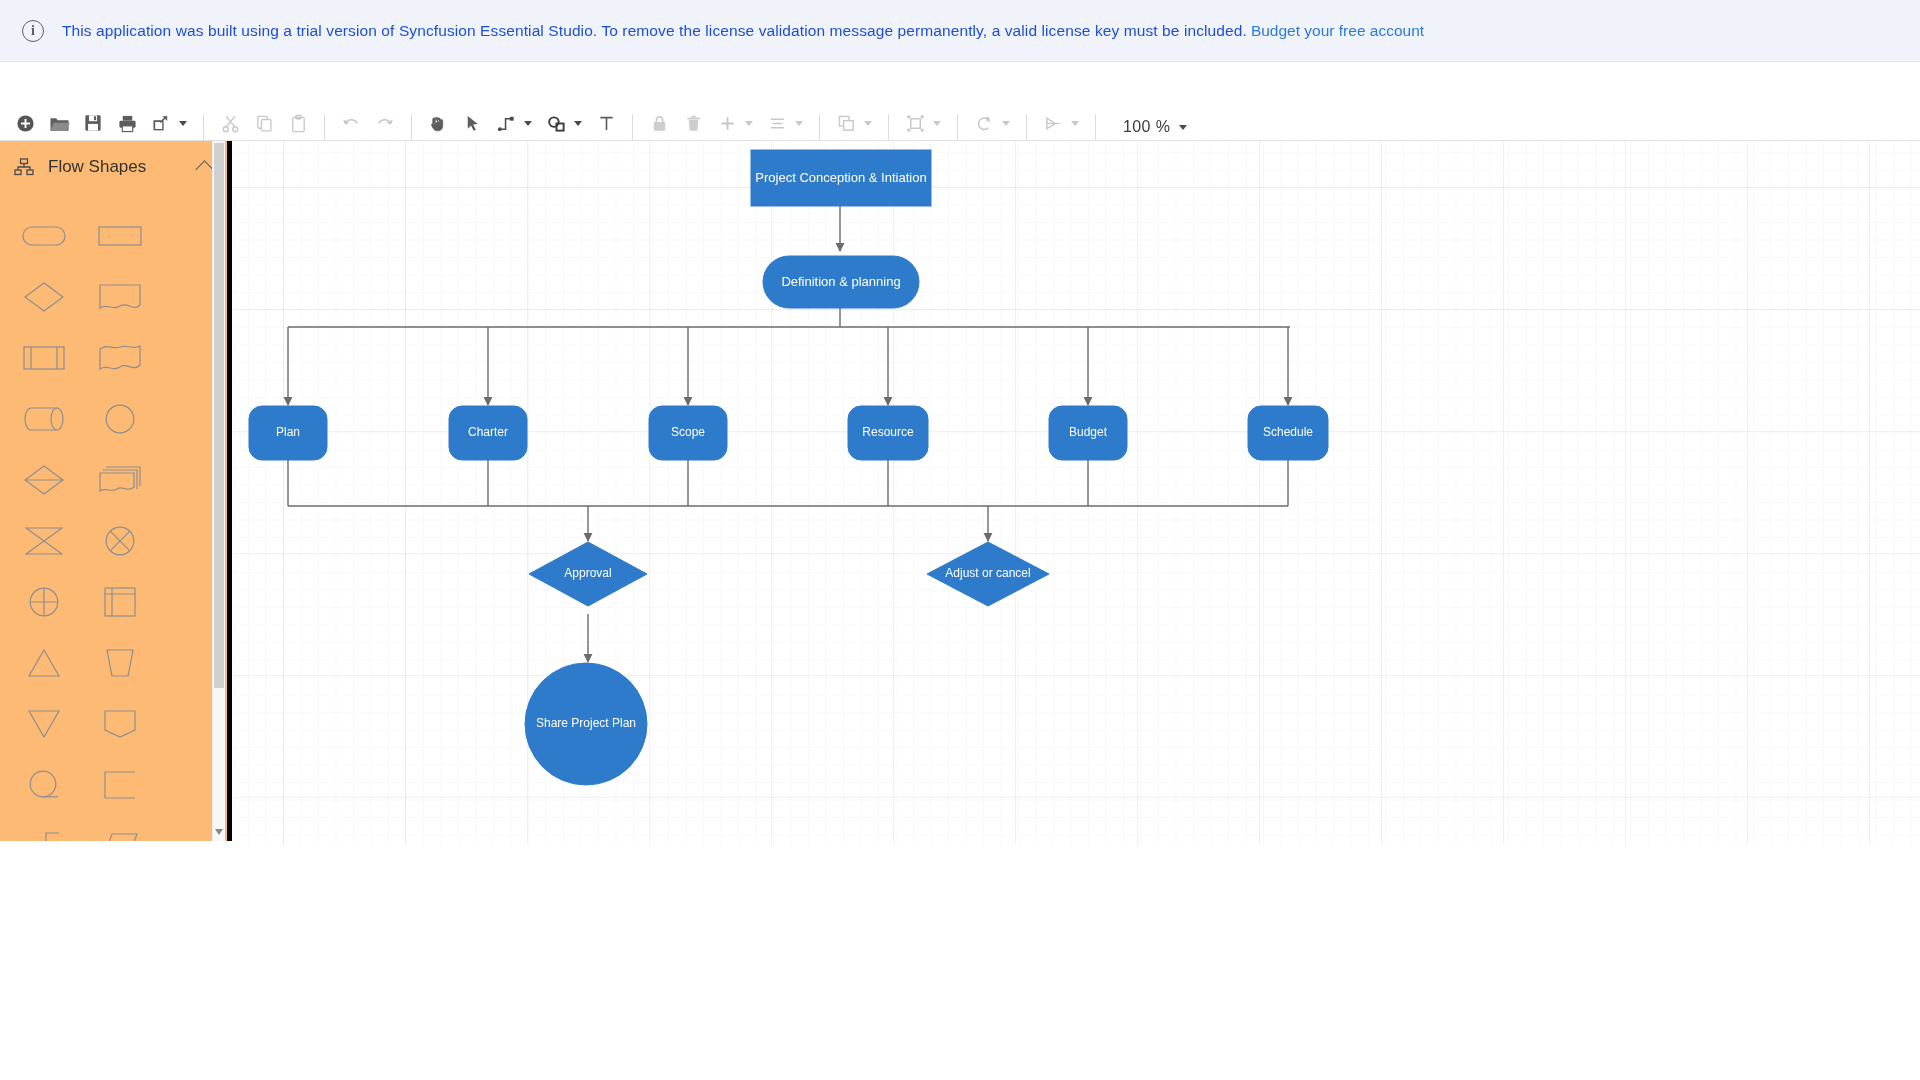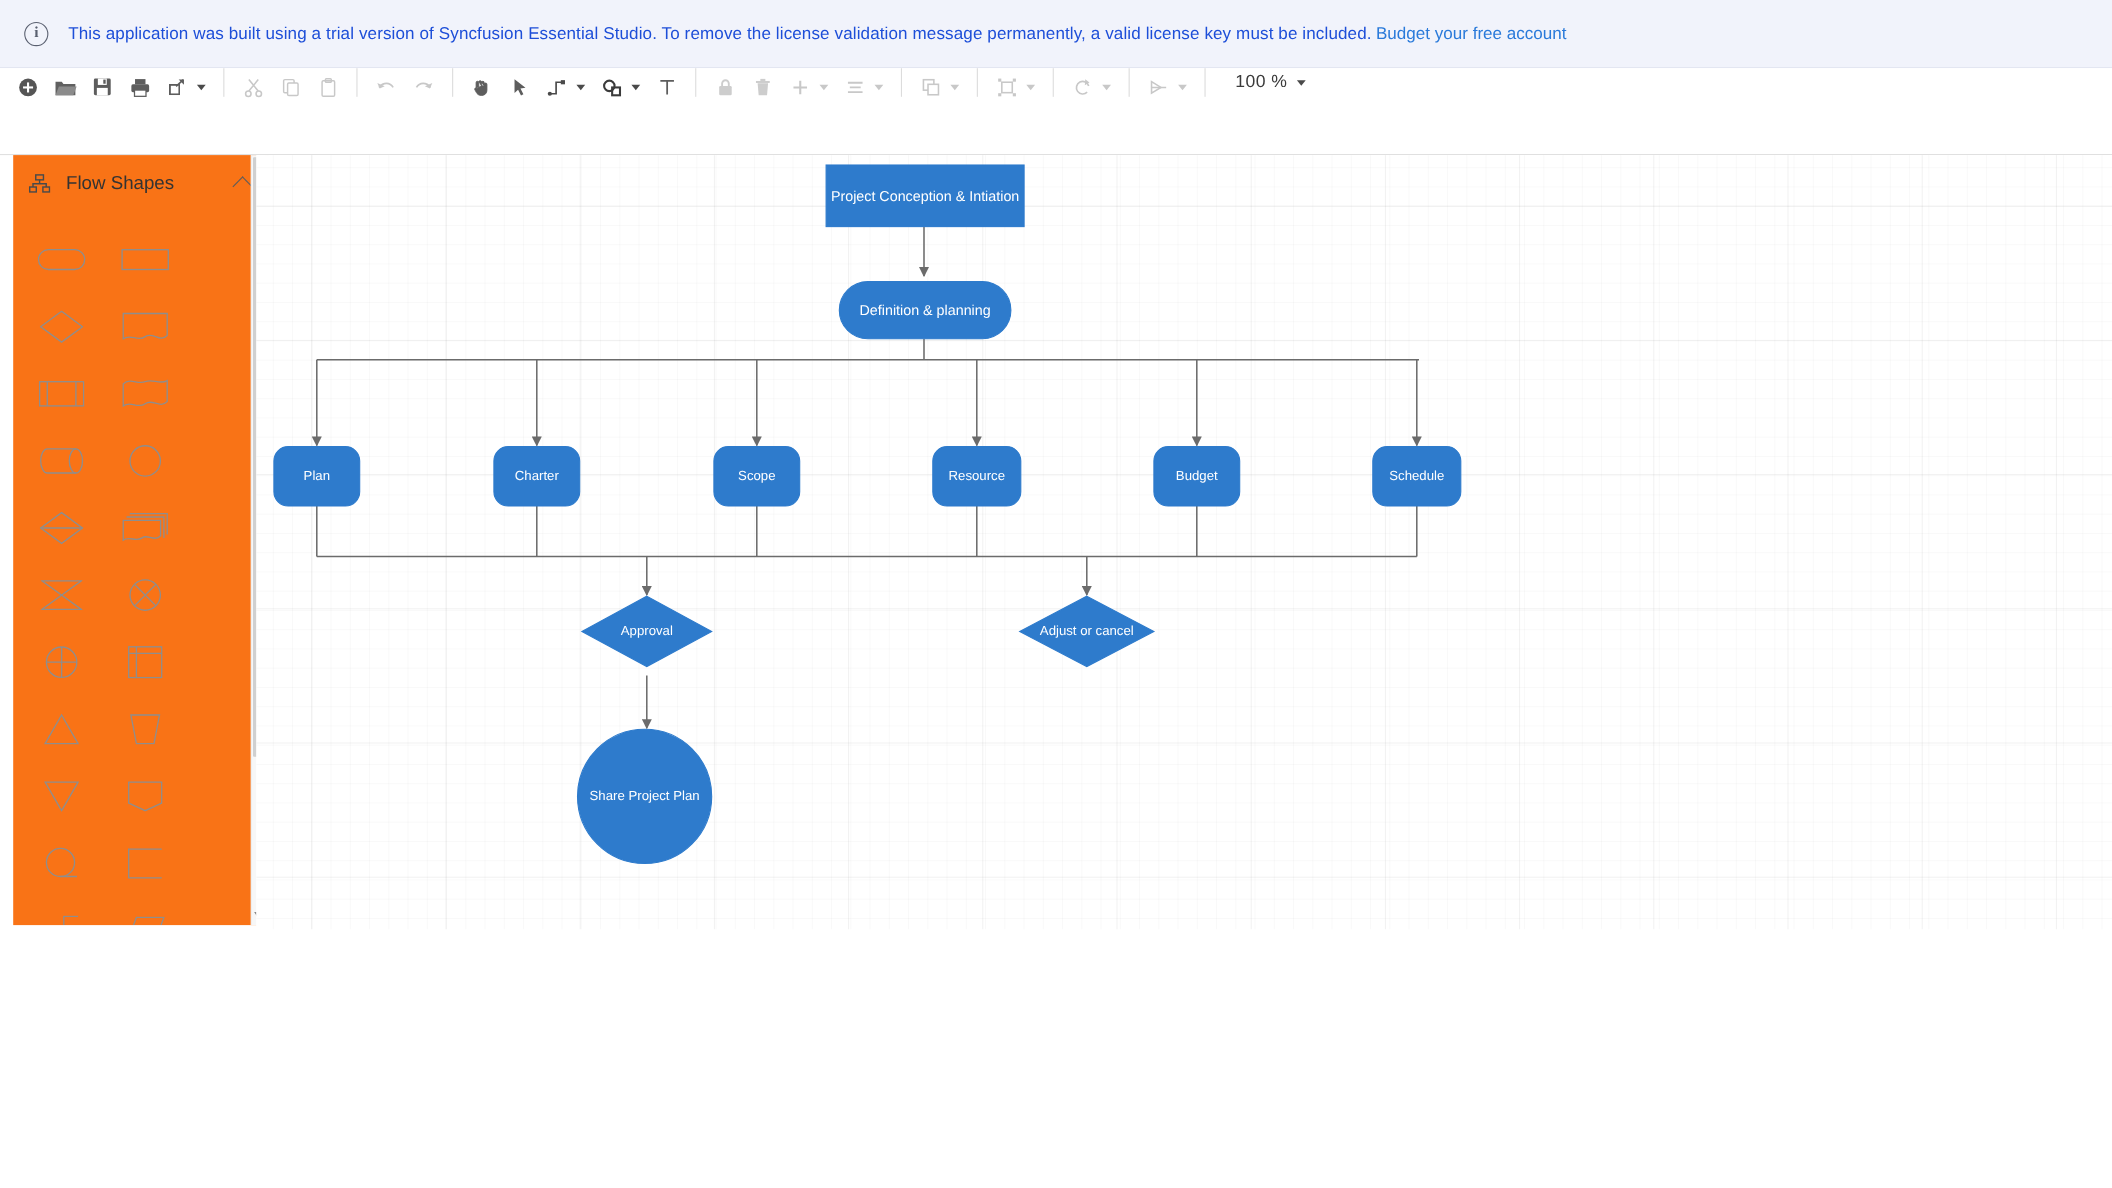--- a/index.html
+++ b/index.html
@@ -48,21 +48,21 @@
   }
 
   
   .toolbar {
     position: absolute;
     left: 0; top: 62px;
     width: 1920px; height: 79px;
     background: #ffffff;
     border-bottom: 1px solid #e0e0e0;
     display: flex;
-    align-items: flex-start;
+    align-items: flex-end;
     padding-left: 8px;
   }
   .tb-btn {
     width: 34px; height: 34px;
     display: flex; align-items: center; justify-content: center;
     border-radius: 3px;
     cursor: pointer;
     color: #4a4a4a;
     flex: none;
   }
@@ -100,24 +100,24 @@
   }
   .zoom-label {
     font-size: 16px; color: #3b3b3b;
     margin-right: 8px; letter-spacing: 0.4px;
   }
   svg.ic { display: block; }
 
   
   .palette {
     position: absolute;
-    left: 12px; top: 141px;
+    left: 0; top: 141px;
     width: 232px; height: 700px;
-    background: #f97316;
-    border-right: 1px solid #000000;
+    background: #fdba74;
+    border-right: 5px solid #000000;
     overflow: hidden;
   }
   .pal-header {
     display: flex; align-items: center;
     height: 52px;
     padding: 0 16px 0 14px;
     cursor: pointer;
     border-bottom: 1px solid transparent;
   }
   .pal-header-icon { width: 22px; margin-right: 12px; flex: none; }

